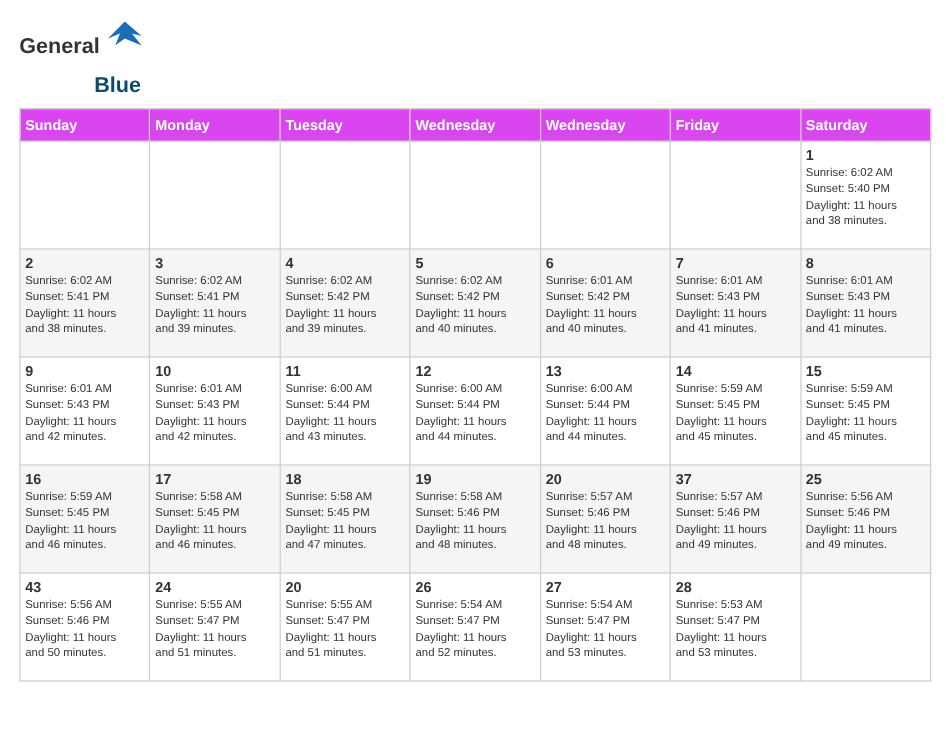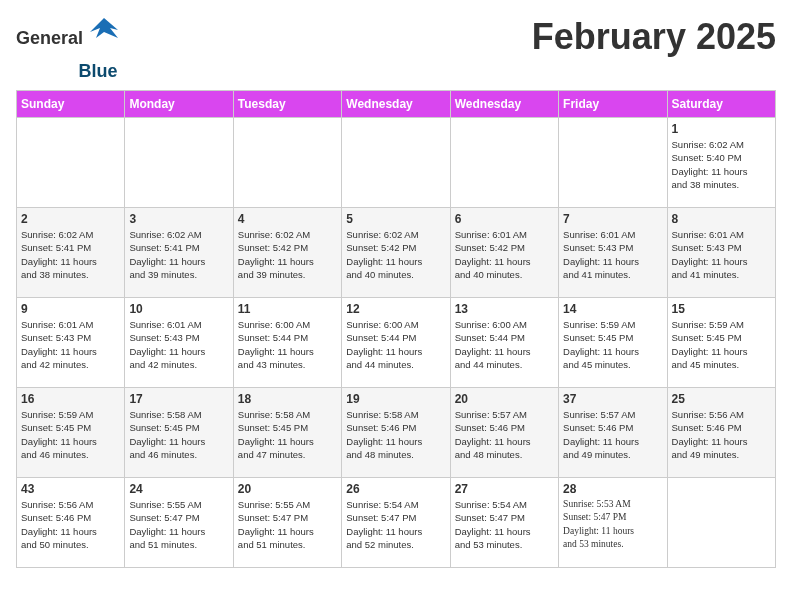--- a/index.html
+++ b/index.html
@@ -96,21 +96,20 @@
     <div>
       <span class="logo-text-general">General</span>
       <svg class="logo-icon" viewBox="0 0 28 28" xmlns="http://www.w3.org/2000/svg">
         <polygon points="14,2 28,14 20,12 28,22 14,16 6,22 10,12 0,16" fill="#1a6eb5"></polygon>
       </svg>
     </div>
     <br>
     <span class="logo-text-blue" style="margin-top:-6px;display:block;">Blue</span>
   </div>
   <div class="title-area">
-    <div class="calendar-title">February 2025</div>
   </div>
 </div>
 
 <table class="calendar-table">
   <thead>
     <tr id="weekday-header">
     <th>Sunday</th>
         <th>Monday</th>
         <th>Tuesday</th>
         <th>Wednesday</th>
@@ -319,21 +318,21 @@
         </td>
         <td>
           <div class="day-number">27</div>
           <div class="day-info" style="white-space: pre-line;">Sunrise: 5:54 AM
 Sunset: 5:47 PM
 Daylight: 11 hours
 and 53 minutes.</div>
         </td>
         <td>
           <div class="day-number">28</div>
-          <div class="day-info" style="white-space: pre-line; font-family: Liberation Serif, serif;">Sunrise: 5:53 AM
+          <div class="day-info" style="white-space: pre-line;">Sunrise: 5:53 AM
 Sunset: 5:47 PM
 Daylight: 11 hours
 and 53 minutes.</div>
         </td>
         <td class="empty-cell"></td>
       </tr>
     </tbody>
 </table>
 
 </body></html>

